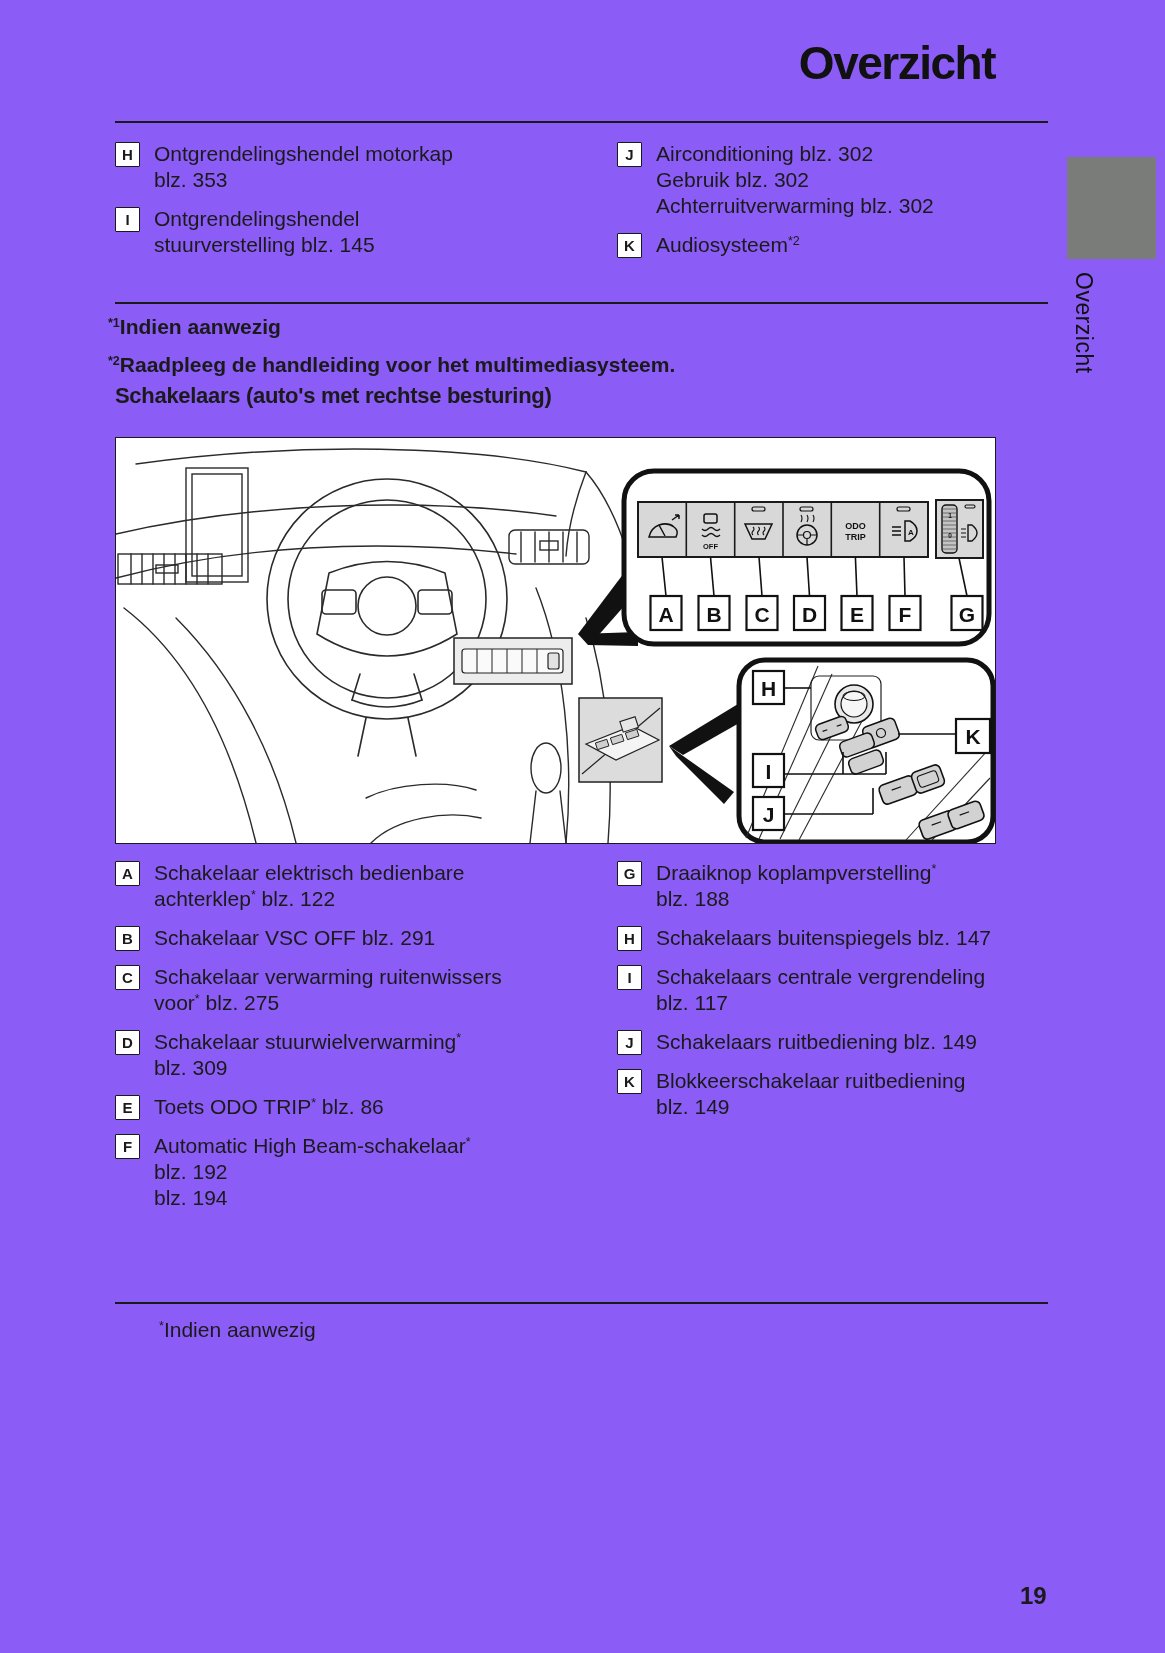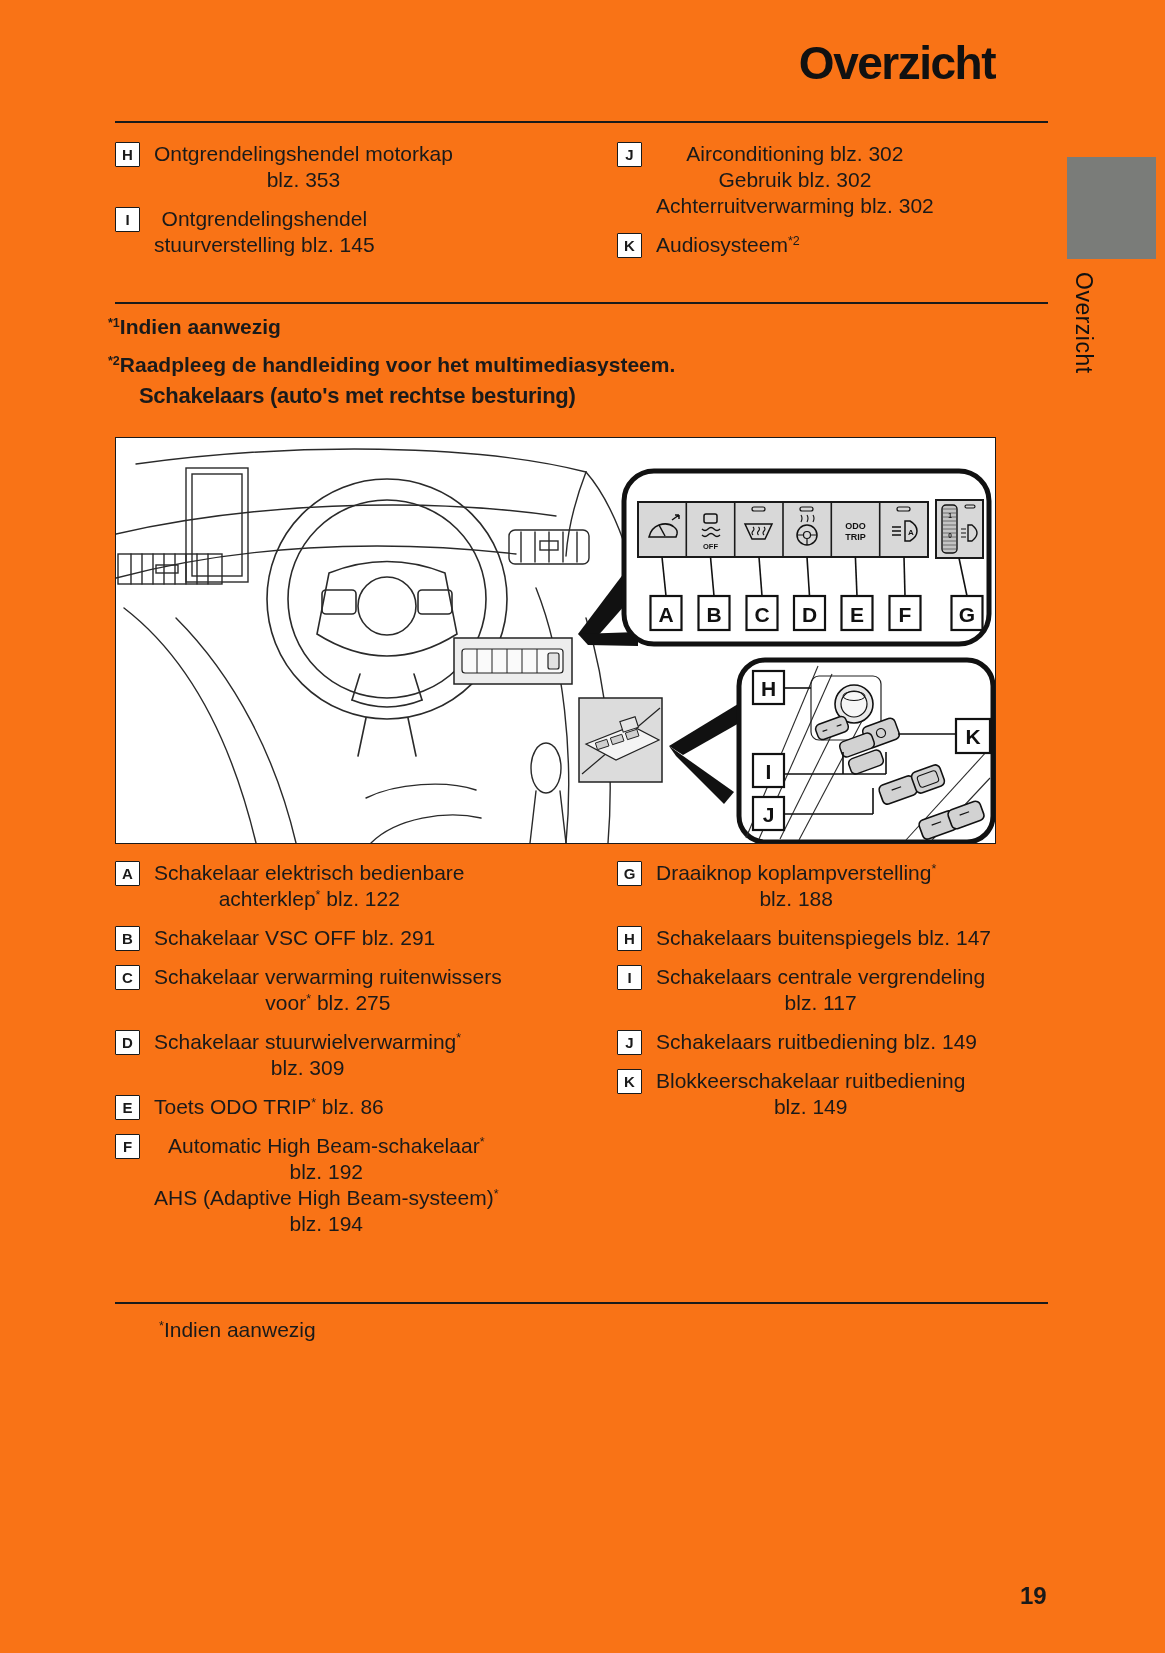--- a/index.html
+++ b/index.html
@@ -1,38 +1,38 @@
 <!DOCTYPE html>
 <html><head>
 <meta charset="utf-8">
 <style>
   html,body{margin:0;padding:0;background:#ffffff;}
-  .page{position:relative;width:1165px;height:1653px;background:#f97316;overflow:hidden;
+  .page{position:relative;width:1165px;height:1653px;background:#8b5cf6;overflow:hidden;
         font-family:"Liberation Sans",sans-serif;color:#1a1a1a;}
   .title{position:absolute;top:36px;right:170px;margin:0;font-size:46px;font-weight:700;
          letter-spacing:-1.5px;color:#111;}
   .rule{position:absolute;left:115px;width:933px;border-top:2px solid #1a1a1a;height:0;}
   .rule1{top:121px;} .rule2{top:302px;} .rule3{top:1302px;}
   .tab{position:absolute;left:1067px;top:157px;width:89px;height:102px;background:#7a7c79;}
   .tab-label{position:absolute;left:1070px;top:272px;writing-mode:vertical-rl;
              font-size:23px;color:#111;letter-spacing:0.5px;}
   .col{position:absolute;font-size:21px;line-height:26px;}
   #top-left{left:115px;top:141px;width:460px;}
   #top-right{left:617px;top:141px;width:431px;}
   #bottom-left{left:115px;top:860px;width:470px;}
   #bottom-right{left:617px;top:860px;width:431px;}
   .li{display:flex;align-items:flex-start;margin-bottom:13px;}
   .marker{flex:0 0 auto;display:inline-flex;align-items:center;justify-content:center;
           width:23px;height:23px;border:1.7px solid #1a1a1a;border-radius:1px;
           font-size:15px;font-weight:700;margin-right:14px;margin-top:1px;background:#fff;}
-  .li-text .line{white-space:nowrap;text-align:center;}
+  .li-text .line{white-space:nowrap;}
   sup{font-size:12.5px;line-height:0;vertical-align:7px;}
   .footnotes{position:absolute;left:108px;top:308px;font-size:21px;line-height:38px;font-weight:bold;}
   .footnote-b{position:absolute;left:115px;top:1318px;font-size:21px;margin-left:44px;}
-  .heading{position:absolute;left:115px;top:383px;font-size:22px;font-weight:700;letter-spacing:-0.3px;margin-left:24px;}
+  .heading{position:absolute;left:115px;top:383px;font-size:22px;font-weight:700;letter-spacing:-0.3px;}
   .diagram{position:absolute;left:115px;top:437px;width:879px;height:405px;
            border:1.6px solid #1a1a1a;background:#fff;}
   .diagram svg{display:block;width:100%;height:100%;}
   .pagenum{position:absolute;left:1020px;top:1582px;font-size:24px;font-weight:700;}
   svg text{font-family:"Liberation Sans",sans-serif;}
   .cap{font-weight:700;font-size:21px;fill:#111;}
   .tiny{font-size:7.5px;font-weight:700;fill:#111;}
 </style>
 </head>
 <body>
@@ -323,21 +323,20 @@
         <span class="marker">E</span>
         <div class="li-text">
           <div class="line"><span>Toets ODO TRIP</span><sup>*</sup><span> blz. 86</span></div>
         </div>
       </div>
       <div class="li">
         <span class="marker">F</span>
         <div class="li-text">
           <div class="line"><span>Automatic High Beam-schakelaar</span><sup>*</sup></div>
           <div class="line"><span>blz. 192</span></div>
-          <div class="line"><span>AHS (Adaptive High Beam-systeem)</span><sup>*</sup></div>
           <div class="line"><span>blz. 194</span></div>
         </div>
       </div>
     </div>
   <div id="bottom-right" class="col">
       <div class="li">
         <span class="marker">G</span>
         <div class="li-text">
           <div class="line"><span>Draaiknop koplampverstelling</span><sup>*</sup></div>
           <div class="line"><span>blz. 188</span></div>

